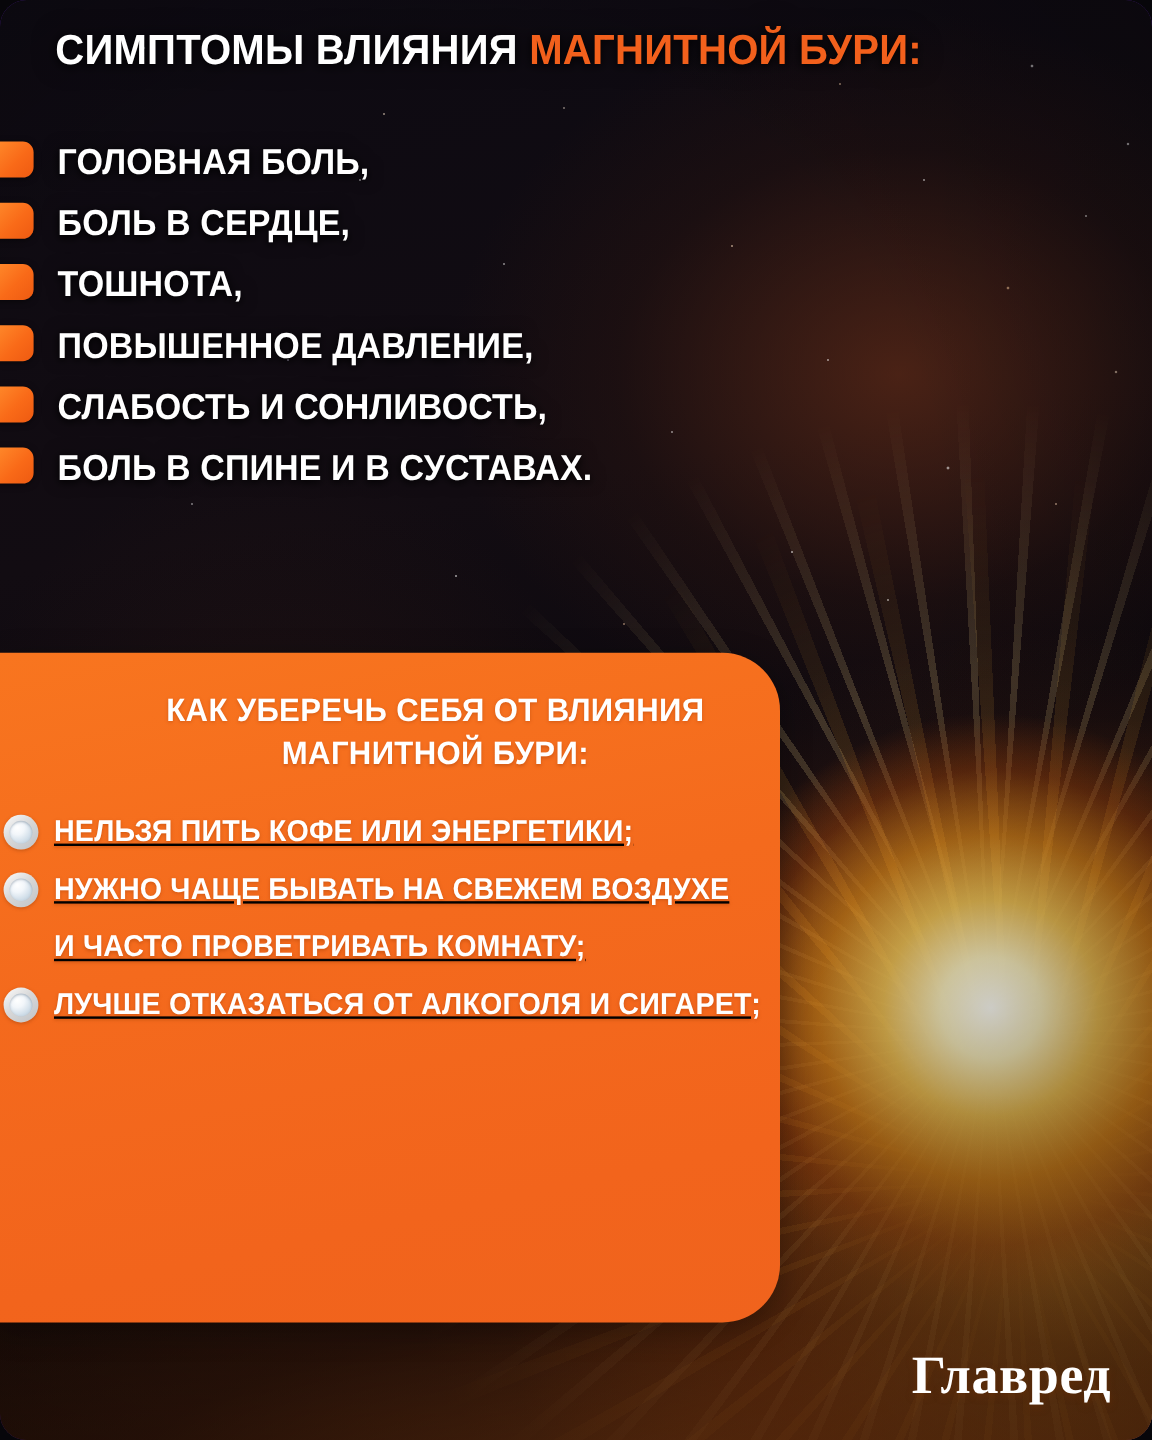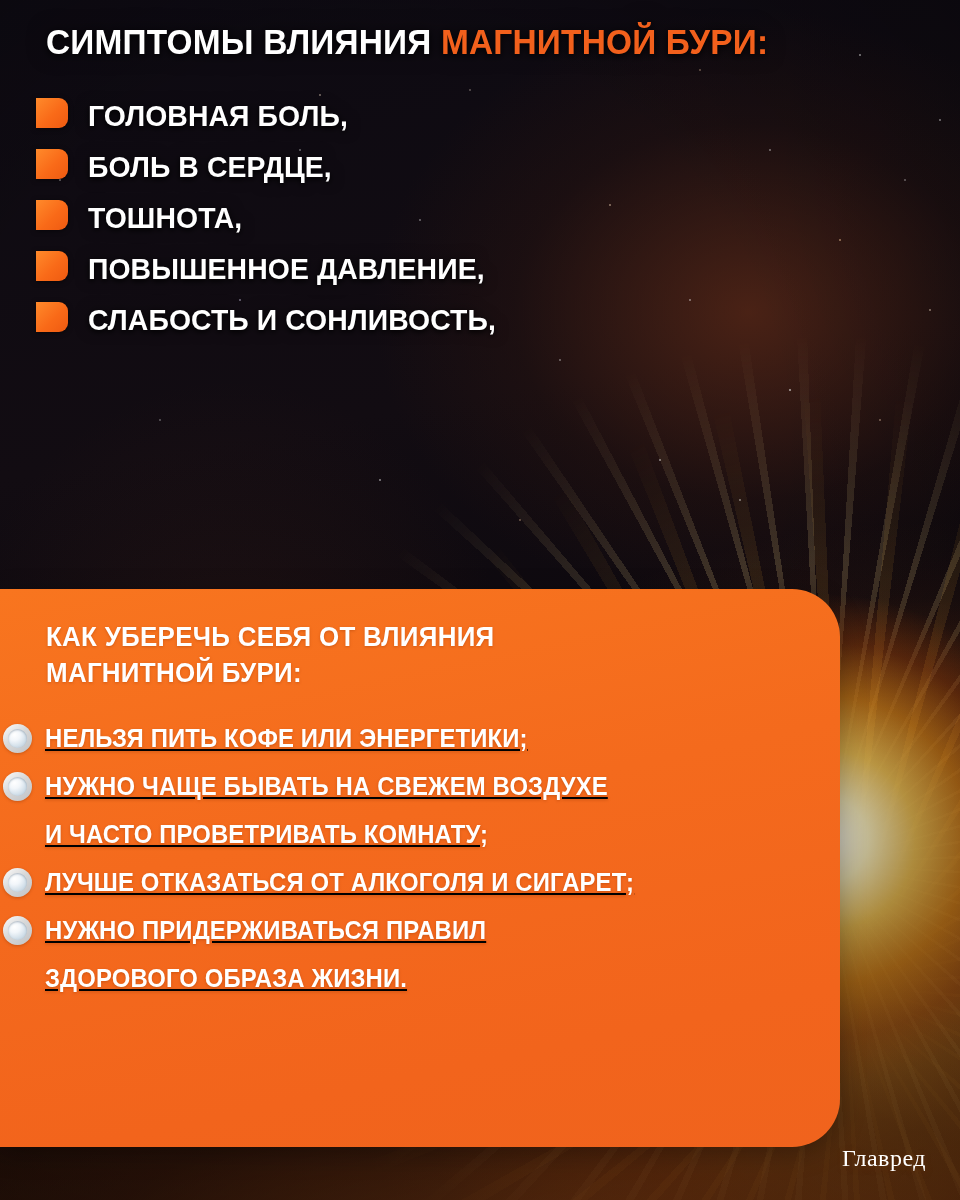--- a/index.html
+++ b/index.html
@@ -11,20 +11,21 @@
     background: #07060a;
     font-family: "Liberation Sans", "DejaVu Sans", sans-serif;
   }
 
   #poster {
     position: relative;
     width: 960px;
     height: 1200px;
     overflow: hidden;
     background: #4c1d95;
+    border-radius: 22px;
   }
 
   
   .bg-layer { position: absolute; inset: 0; }
 
   .bg-space {
     background:
       radial-gradient(ellipse 520px 420px at 78% 26%, rgba(120,52,24,0.55) 0%, rgba(60,26,14,0.25) 45%, rgba(0,0,0,0) 72%),
       radial-gradient(ellipse 420px 520px at 24% 62%, rgba(70,34,22,0.30) 0%, rgba(0,0,0,0) 70%),
       radial-gradient(ellipse 900px 700px at 96% 82%, rgba(180,78,20,0.50) 0%, rgba(0,0,0,0) 66%),
@@ -119,23 +120,22 @@
     white-space: nowrap;
     transform: scaleX(.955);
     transform-origin: left top;
   }
   .title .accent { color: #F2601C; }
 
   
   .symptoms {
     position: absolute;
     left: 0;
-    top: 90px;
+    top: 110px;
     width: 940px;
-    padding-left: 40px;
   }
   .symptom-row {
     position: relative;
     height: 51px;
     display: flex;
     align-items: center;
   }
   .sym-bullet {
     position: absolute;
     left: -4px;
@@ -155,27 +155,28 @@
     white-space: nowrap;
     text-shadow: 0 2px 6px rgba(0,0,0,.9), 0 0 14px rgba(0,0,0,.55);
     transform: scaleX(.945);
     transform-origin: left center;
   }
 
   
   .panel {
     position: absolute;
     left: 0;
-    top: 589px;
-    width: 840px;
+    top: 544px;
+    width: 650px;
     height: 558px;
     background: linear-gradient(168deg, #F8751F 0%, #F46A1D 42%, #F2641C 78%, #F0631D 100%);
     border-radius: 0 48px 48px 0;
     box-shadow: 0 6px 26px rgba(0,0,0,.30);
     overflow: hidden;
+    text-align: center;
   }
 
   .panel-heading {
     position: absolute;
     left: 46px;
     top: 30px;
     width: 660px;
     font-size: 27px;
     font-weight: 700;
     line-height: 1.35;
@@ -236,22 +237,22 @@
     transform-origin: left center;
   }
   .tip-cont .tip-text { margin-left: 45px; }
 
   
   .logo {
     position: absolute;
     right: 34px;
     bottom: 28px;
     font-family: "Liberation Serif", "DejaVu Serif", serif;
-    font-size: 24px;
-    font-weight: 400;
+    font-size: 45px;
+    font-weight: 700;
     color: #ffffff;
     letter-spacing: .5px;
     text-shadow: 0 2px 6px rgba(110,45,0,.55);
   }
 </style>
 </head>
 <body>
 
 <div id="poster">
 
@@ -278,20 +279,24 @@
       <span class="sym-bullet"></span>
       <span class="sym-text">ТОШНОТА,</span>
     </div>
     <div class="symptom-row">
       <span class="sym-bullet"></span>
       <span class="sym-text">ПОВЫШЕННОЕ ДАВЛЕНИЕ,</span>
     </div>
     <div class="symptom-row">
       <span class="sym-bullet"></span>
       <span class="sym-text">СЛАБОСТЬ И СОНЛИВОСТЬ,</span>
+    </div>
+    <div class="symptom-row">
+      <span class="sym-bullet"></span>
+      <span class="sym-text">БОЛЬ В СПИНЕ И В СУСТАВАХ.</span>
     </div>
   </div>
 
   <section class="panel">
     <div class="panel-heading">
       <div>КАК УБЕРЕЧЬ СЕБЯ ОТ ВЛИЯНИЯ</div>
       <div>МАГНИТНОЙ БУРИ:</div>
     </div>
 
     <div class="tips">
@@ -314,28 +319,19 @@
       </div>
 
       <div class="tip-row">
         <div class="tip-line">
           <span class="tip-bullet"></span>
           <span class="tip-text">ЛУЧШЕ ОТКАЗАТЬСЯ ОТ АЛКОГОЛЯ И СИГАРЕТ;</span>
         </div>
       </div>
 
 
-      <div class="tip-row">
-        <div class="tip-line">
-          <span class="tip-bullet"></span>
-          <span class="tip-text">НУЖНО ПРИДЕРЖИВАТЬСЯ ПРАВИЛ</span>
-        </div>
-        <div class="tip-line tip-cont">
-          <span class="tip-text">ЗДОРОВОГО ОБРАЗА ЖИЗНИ.</span>
-        </div>
-      </div>
 
     </div>
   </section>
 
   <div class="logo">Главред</div>
 
 </div>
 
 </body></html>

